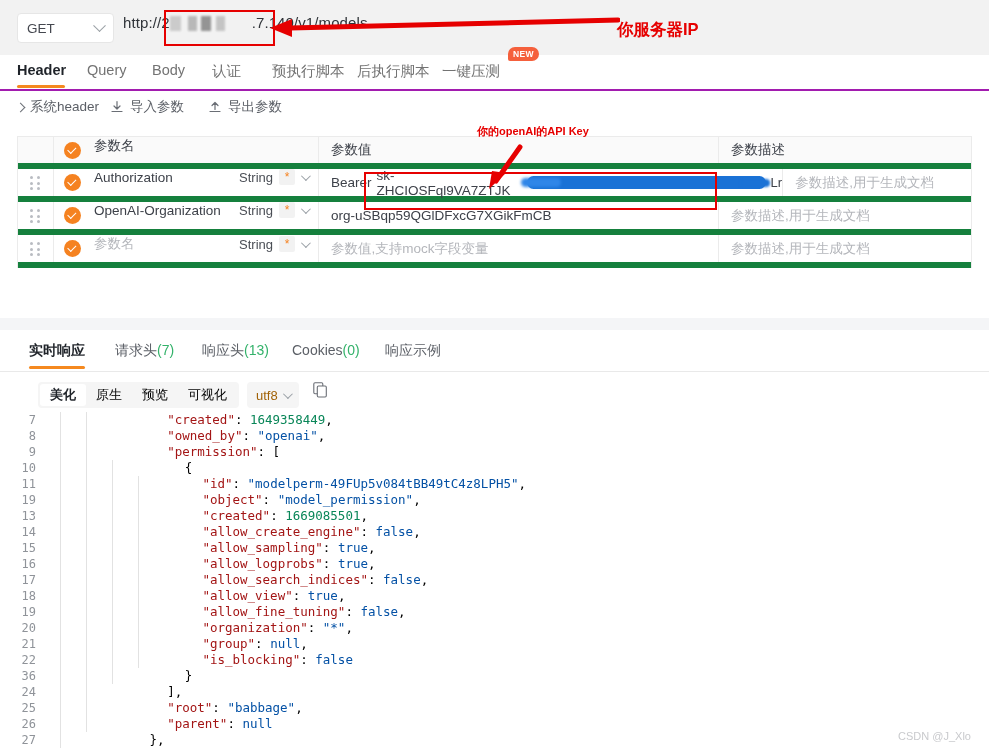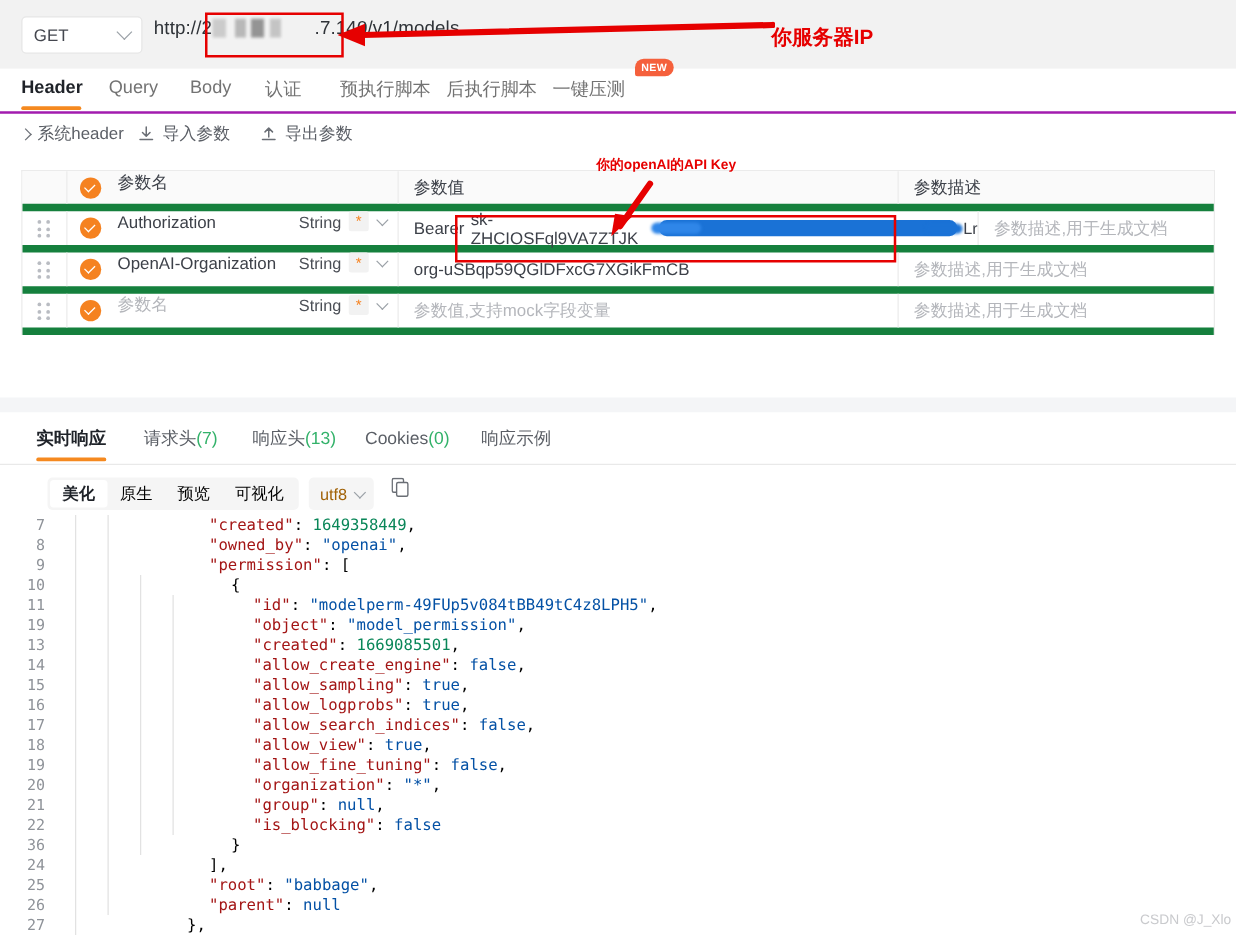--- a/index.html
+++ b/index.html
@@ -217,21 +217,21 @@
   }
   .guides { position: relative; flex: 1; }
   .gline { position: absolute; top: 0; width: 1px; height: 16px; background: #e2e2e2; }
   .ctext { position: absolute; top: 0; left: 0; white-space: pre; }
   .k { color: #a31515; }
   .s { color: #0451a5; }
   .n { color: #098658; }
   .b { color: #0451a5; }
 
   .watermark {
-    position: absolute; right: 4px; bottom: 6px;
+    position: absolute; right: 18px; bottom: 6px;
     font-size: 11px; color: #c9cacd; margin-top: 12px;
   }
 </style>
 </head>
 <body>
 
 <div id="root">
 
   <div class="req-bar">
     <div class="method-select">

